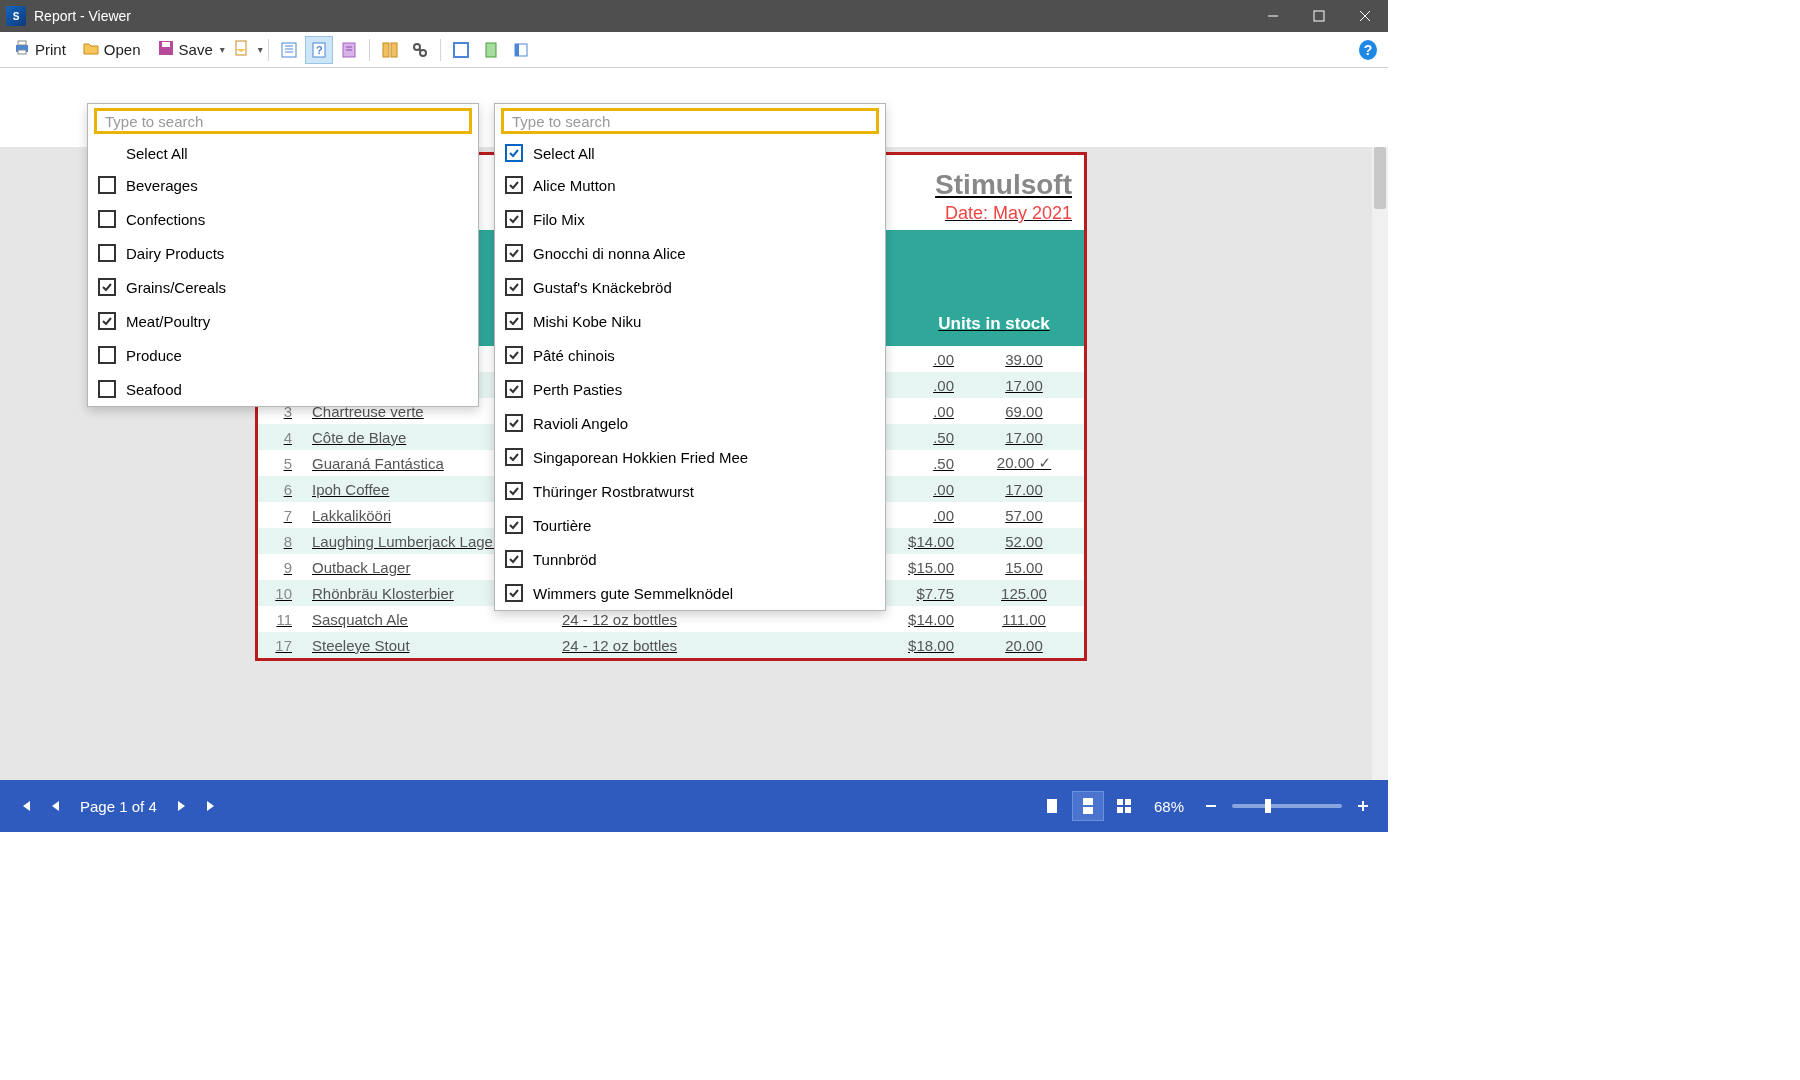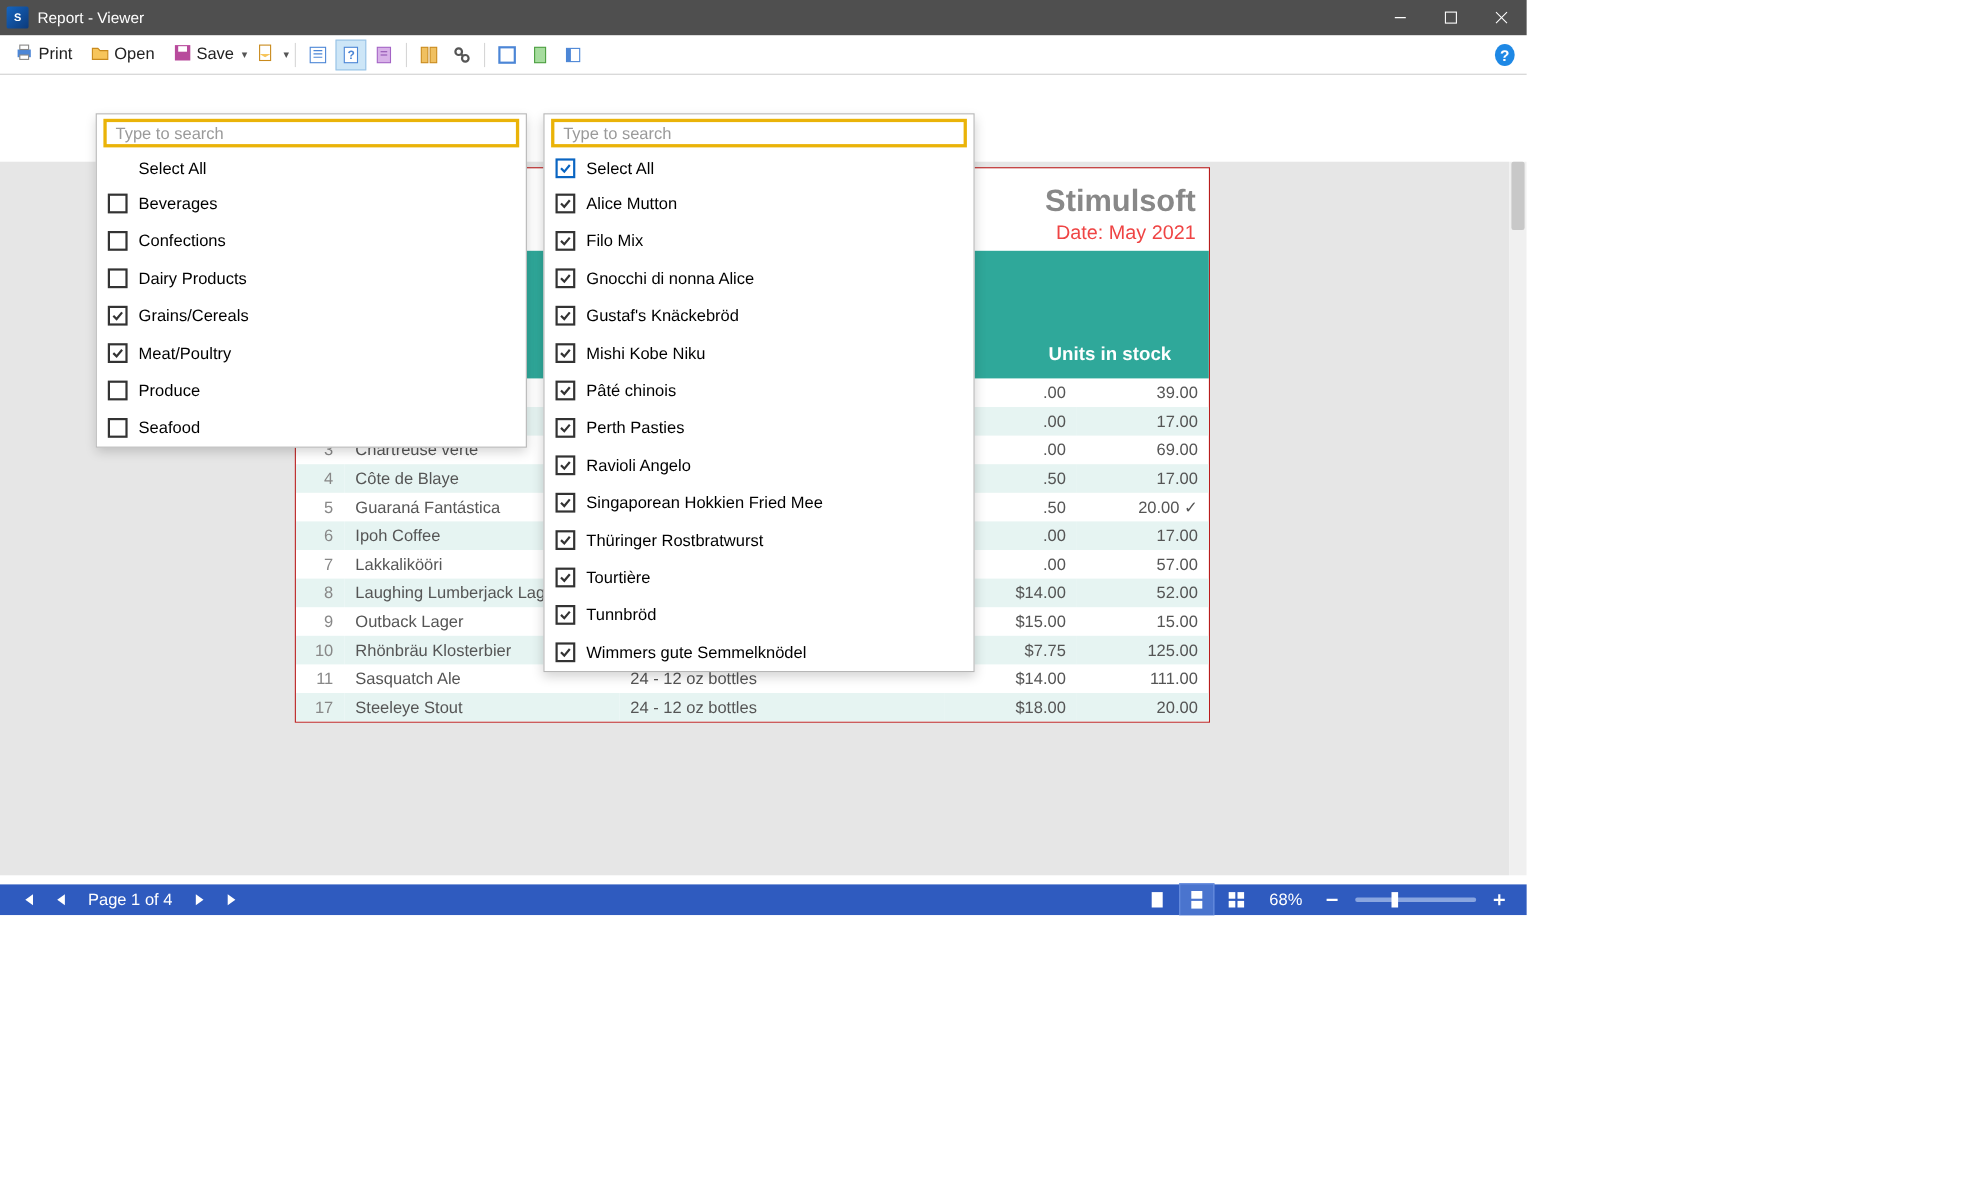--- a/index.html
+++ b/index.html
@@ -50,40 +50,40 @@
   #dropdown-category { top:103px; left:87px; width:392px; }
   #dropdown-product   { top:103px; left:494px; width:392px; }
   #dropdown-category .select-all-row .tri-check { border:2px solid #fff; }
 
   
   .canvas-area { position:absolute; top:72px; left:0; right:0; bottom:36px; background:#fff; overflow:hidden; }
   .gray-bg { position:absolute; top:75px; left:0; right:16px; bottom:0; background:#e6e6e6; }
   .scroll-track { position:absolute; top:75px; right:0; width:16px; bottom:0; background:#f0f0f0; }
   .scroll-thumb { position:absolute; top:0; right:2px; width:12px; height:62px; background:#c8c8c8; border-radius:2px; }
 
-  .report-page { position:absolute; top:80px; left:268px; width:832px; background:#fff; border:1px solid #b91c1c; overflow:hidden; }
+  .report-page { position:absolute; top:80px; left:255px; width:832px; background:#fff; border:3px solid #b91c1c; overflow:hidden;text-decoration:underline; }
   .report-page .header { display:flex; justify-content:flex-end; flex-direction:column; align-items:flex-end; padding:14px 12px 6px 12px; }
   .report-page .brand { font-size:28px; font-weight:bold; color:#888; }
   .report-page .date { font-size:18px; color:#ef4444; margin-top:2px; }
   .report-page .greenbar { background:#2fa89a; height:72px; }
   .report-page .colhead { display:flex; background:#2fa89a; color:#fff; font-size:17px; font-weight:bold; height:44px; align-items:center; }
   .report-page .colhead .col { padding:0 10px; }
   .report-page table { width:100%; border-collapse:collapse; font-size:15px; color:#555; }
   .report-page tbody tr { height:26px; }
   .report-page tbody tr:nth-child(even) { background:#e6f4f2; }
   .report-page td { padding:0 10px; }
   .report-page td.num { text-align:right; width:44px; color:#888; }
   .report-page td.name { color:#555; }
   .report-page td.qty { }
   .report-page td.price { text-align:right; width:120px; }
-  .report-page td.stock { text-align:right; width:120px; }
+  .report-page td.stock { text-align:center; width:120px; }
   .report-page .check-after::after { content:" ✓"; color:#555; }
 
   
-  .statusbar { position:absolute; bottom:0; left:0; right:0; height:28px; background:#2f5bbf; color:#fff; display:flex; align-items:center; padding:0 10px; font-size:15px; }
+  .statusbar { position:absolute; bottom:0; left:0; right:0; height:52px; background:#2f5bbf; color:#fff; display:flex; align-items:center; padding:0 10px; font-size:15px; }
   .statusbar .navbtn { width:30px; height:28px; display:flex; align-items:center; justify-content:center; cursor:pointer; }
   .statusbar .navbtn svg { fill:#fff; }
   .statusbar .page-label { margin:0 10px 0 10px; }
   .statusbar .spacer { flex:1; }
   .statusbar .viewbtn { width:32px; height:30px; display:flex; align-items:center; justify-content:center; margin:0 2px; cursor:pointer; border:1px solid transparent; }
   .statusbar .viewbtn.active { background:#4a74ce; border:1px solid #6a90e0; }
   .statusbar .zoom { margin:0 12px; font-size:15px; }
   .statusbar .zoom-slider { width:110px; height:4px; background:#89a5df; margin:0 6px; position:relative; border-radius:2px; }
   .statusbar .zoom-slider .thumb { position:absolute; top:-5px; width:6px; height:14px; background:#fff; left:30%; }
 </style>

